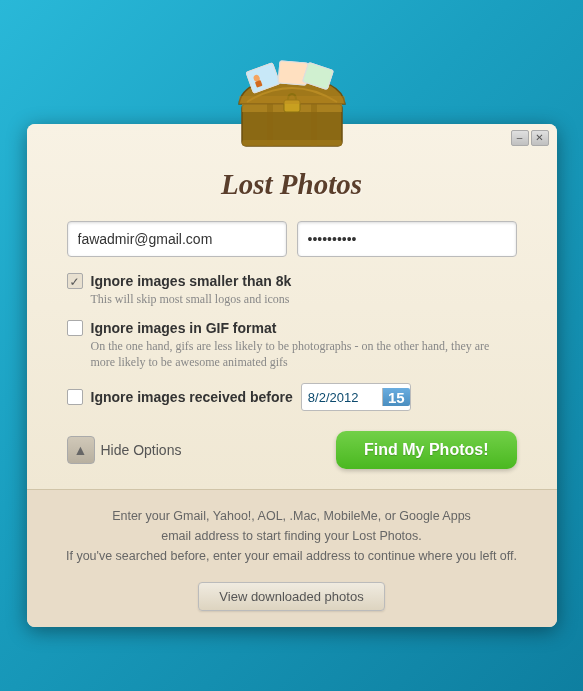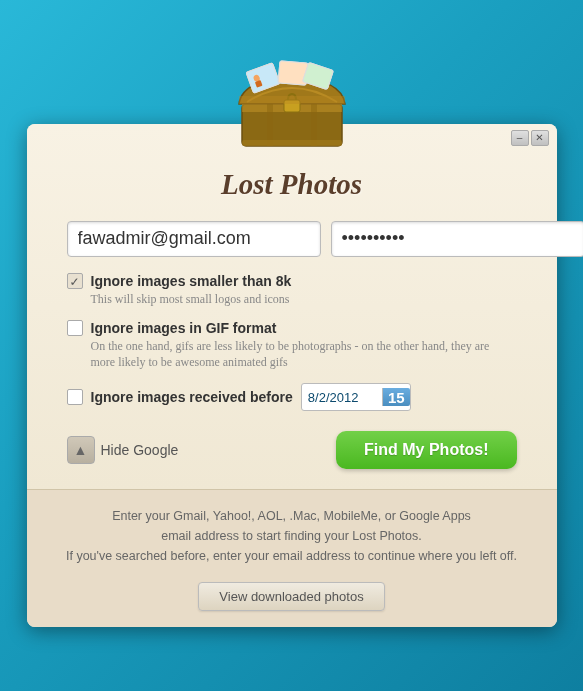--- a/index.html
+++ b/index.html
@@ -82,21 +82,21 @@
       gap: 10px;
       margin-bottom: 16px;
     }
 
     .text-input {
       flex: 1;
       height: 36px;
       border: 1px solid #bbb;
       border-radius: 4px;
       padding: 12px 10px;
-      font-size: 18px;
+      font-size: 14px;
       background: white;
       box-shadow: inset 0 1px 3px rgba(0,0,0,0.15);
       color: #333;
     }
 
     .options-section {
       margin-bottom: 10px;
     }
 
     .option-item {
@@ -350,21 +350,21 @@
           </div>
         </div>
 
       </div>
 
       <div class="actions-row">
         <div class="hide-options-btn">
           <div class="hide-options-icon">
             <span>▲</span>
           </div>
-          <span>Hide Google</span>
+          <span>Hide Options</span>
         </div>
         <button class="find-btn">Find My Photos!</button>
       </div>
 
     </div>
   </div>
 
   <div class="footer">
     <p class="footer-text">
       <span>Enter your Gmail, Yahoo!, AOL, .Mac, MobileMe, or Google Apps</span><br>

